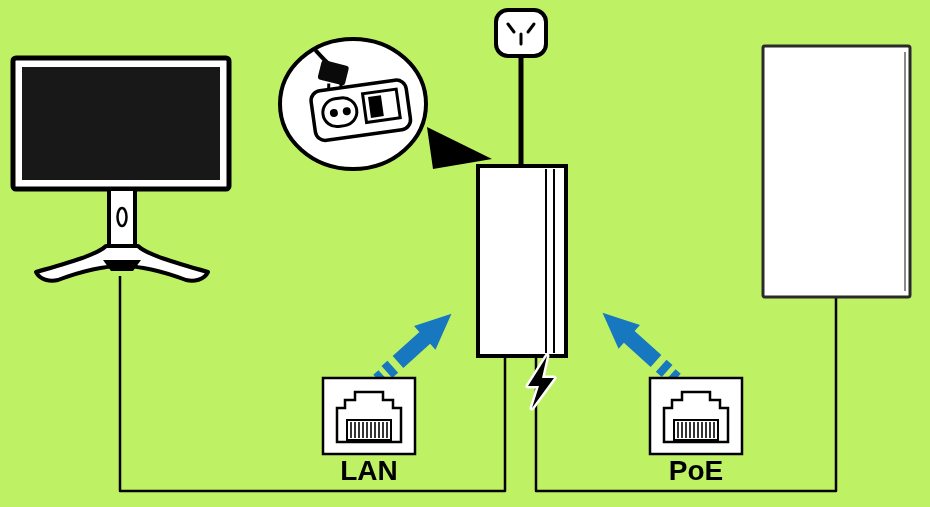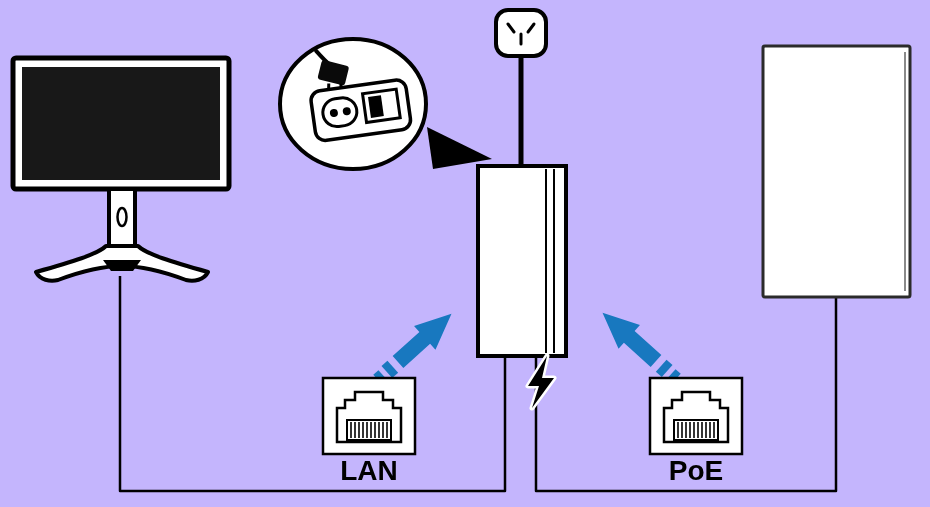--- a/index.html
+++ b/index.html
@@ -5,21 +5,21 @@
   html, body {
     margin: 0;
     padding: 0;
     background: #ffffff;
     font-family: "Liberation Sans", sans-serif;
   }
   .stage {
     position: relative;
     width: 930px;
     height: 507px;
-    background: #c4b5fd;
+    background: #bef264;
     overflow: hidden;
   }
   svg { display: block; }
   .port-label {
     font-family: "Liberation Sans", sans-serif;
     font-weight: bold;
     font-size: 28px;
     fill: #000000;
   }
 </style>

